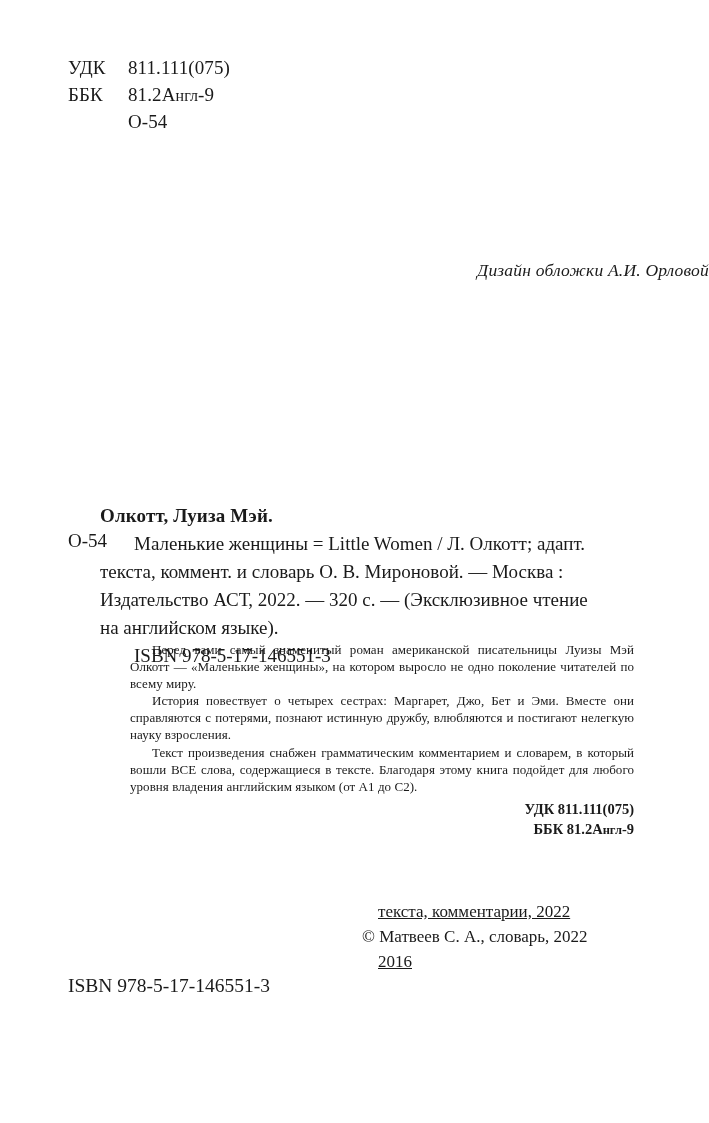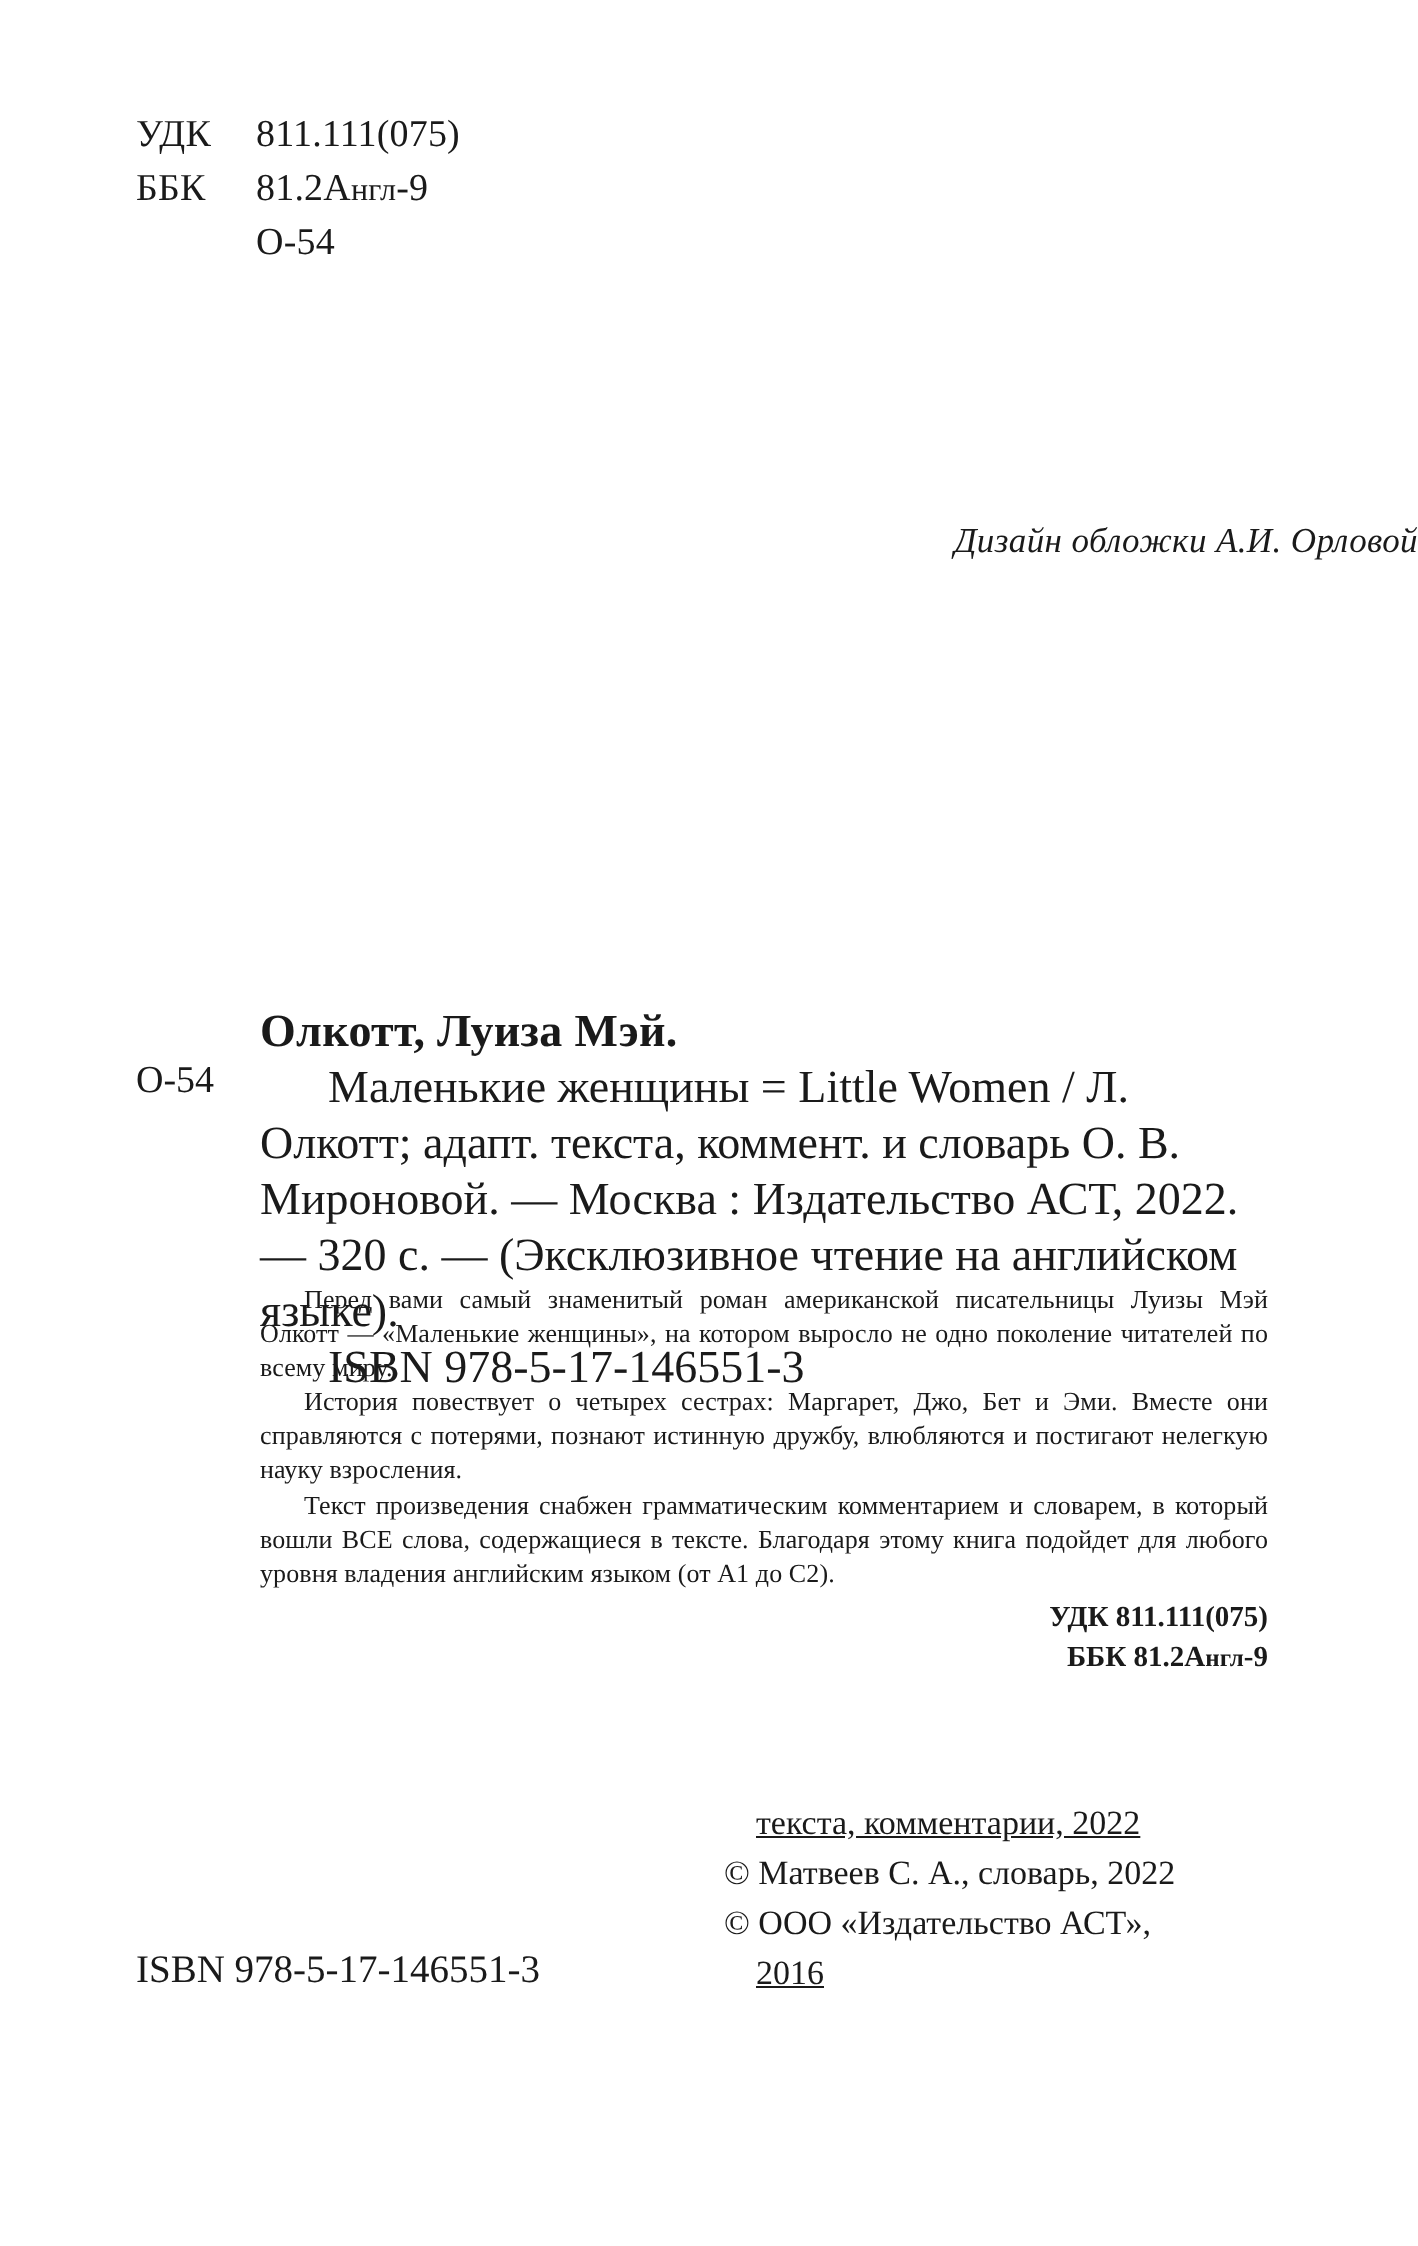--- a/index.html
+++ b/index.html
@@ -67,23 +67,23 @@
     width: 566px;
   }
   .record-index {
     position: absolute;
     left: 0px;
     top: 28px;
     font-size: 19px;
     white-space: pre;
   }
   .record-body {
-    margin-left: 62px;
+    margin-left: 32px;
     width: 504px;
-    font-size: 23px;
+    font-size: 19px;
     line-height: 28px;
   }
   .record-author {
     font-weight: bold;
     letter-spacing: 0.15px;
   }
   .record-title {
     text-indent: 34px;
     text-align: left;
     hyphens: none;
@@ -191,19 +191,18 @@
   </div>
 
   <div class="class-footer">
     <div>УДК 811.111(075)</div>
     <div><span>ББК 81.2А</span><span class="sm">нгл</span><span>-9</span></div>
   </div>
 
   <div class="copyright">
     <div class="copyright-line copyright-cont">текста, комментарии, 2022</div>
     <div class="copyright-line">© Матвеев С. А., словарь, 2022</div>
-    <div class="copyright-line">© ООО «Издательство АСТ»,</div>
     <div class="copyright-line copyright-cont">2016</div>
   </div>
 
   <div class="isbn-bottom">ISBN 978-5-17-146551-3</div>
 
 </div>
 
 </body></html>

